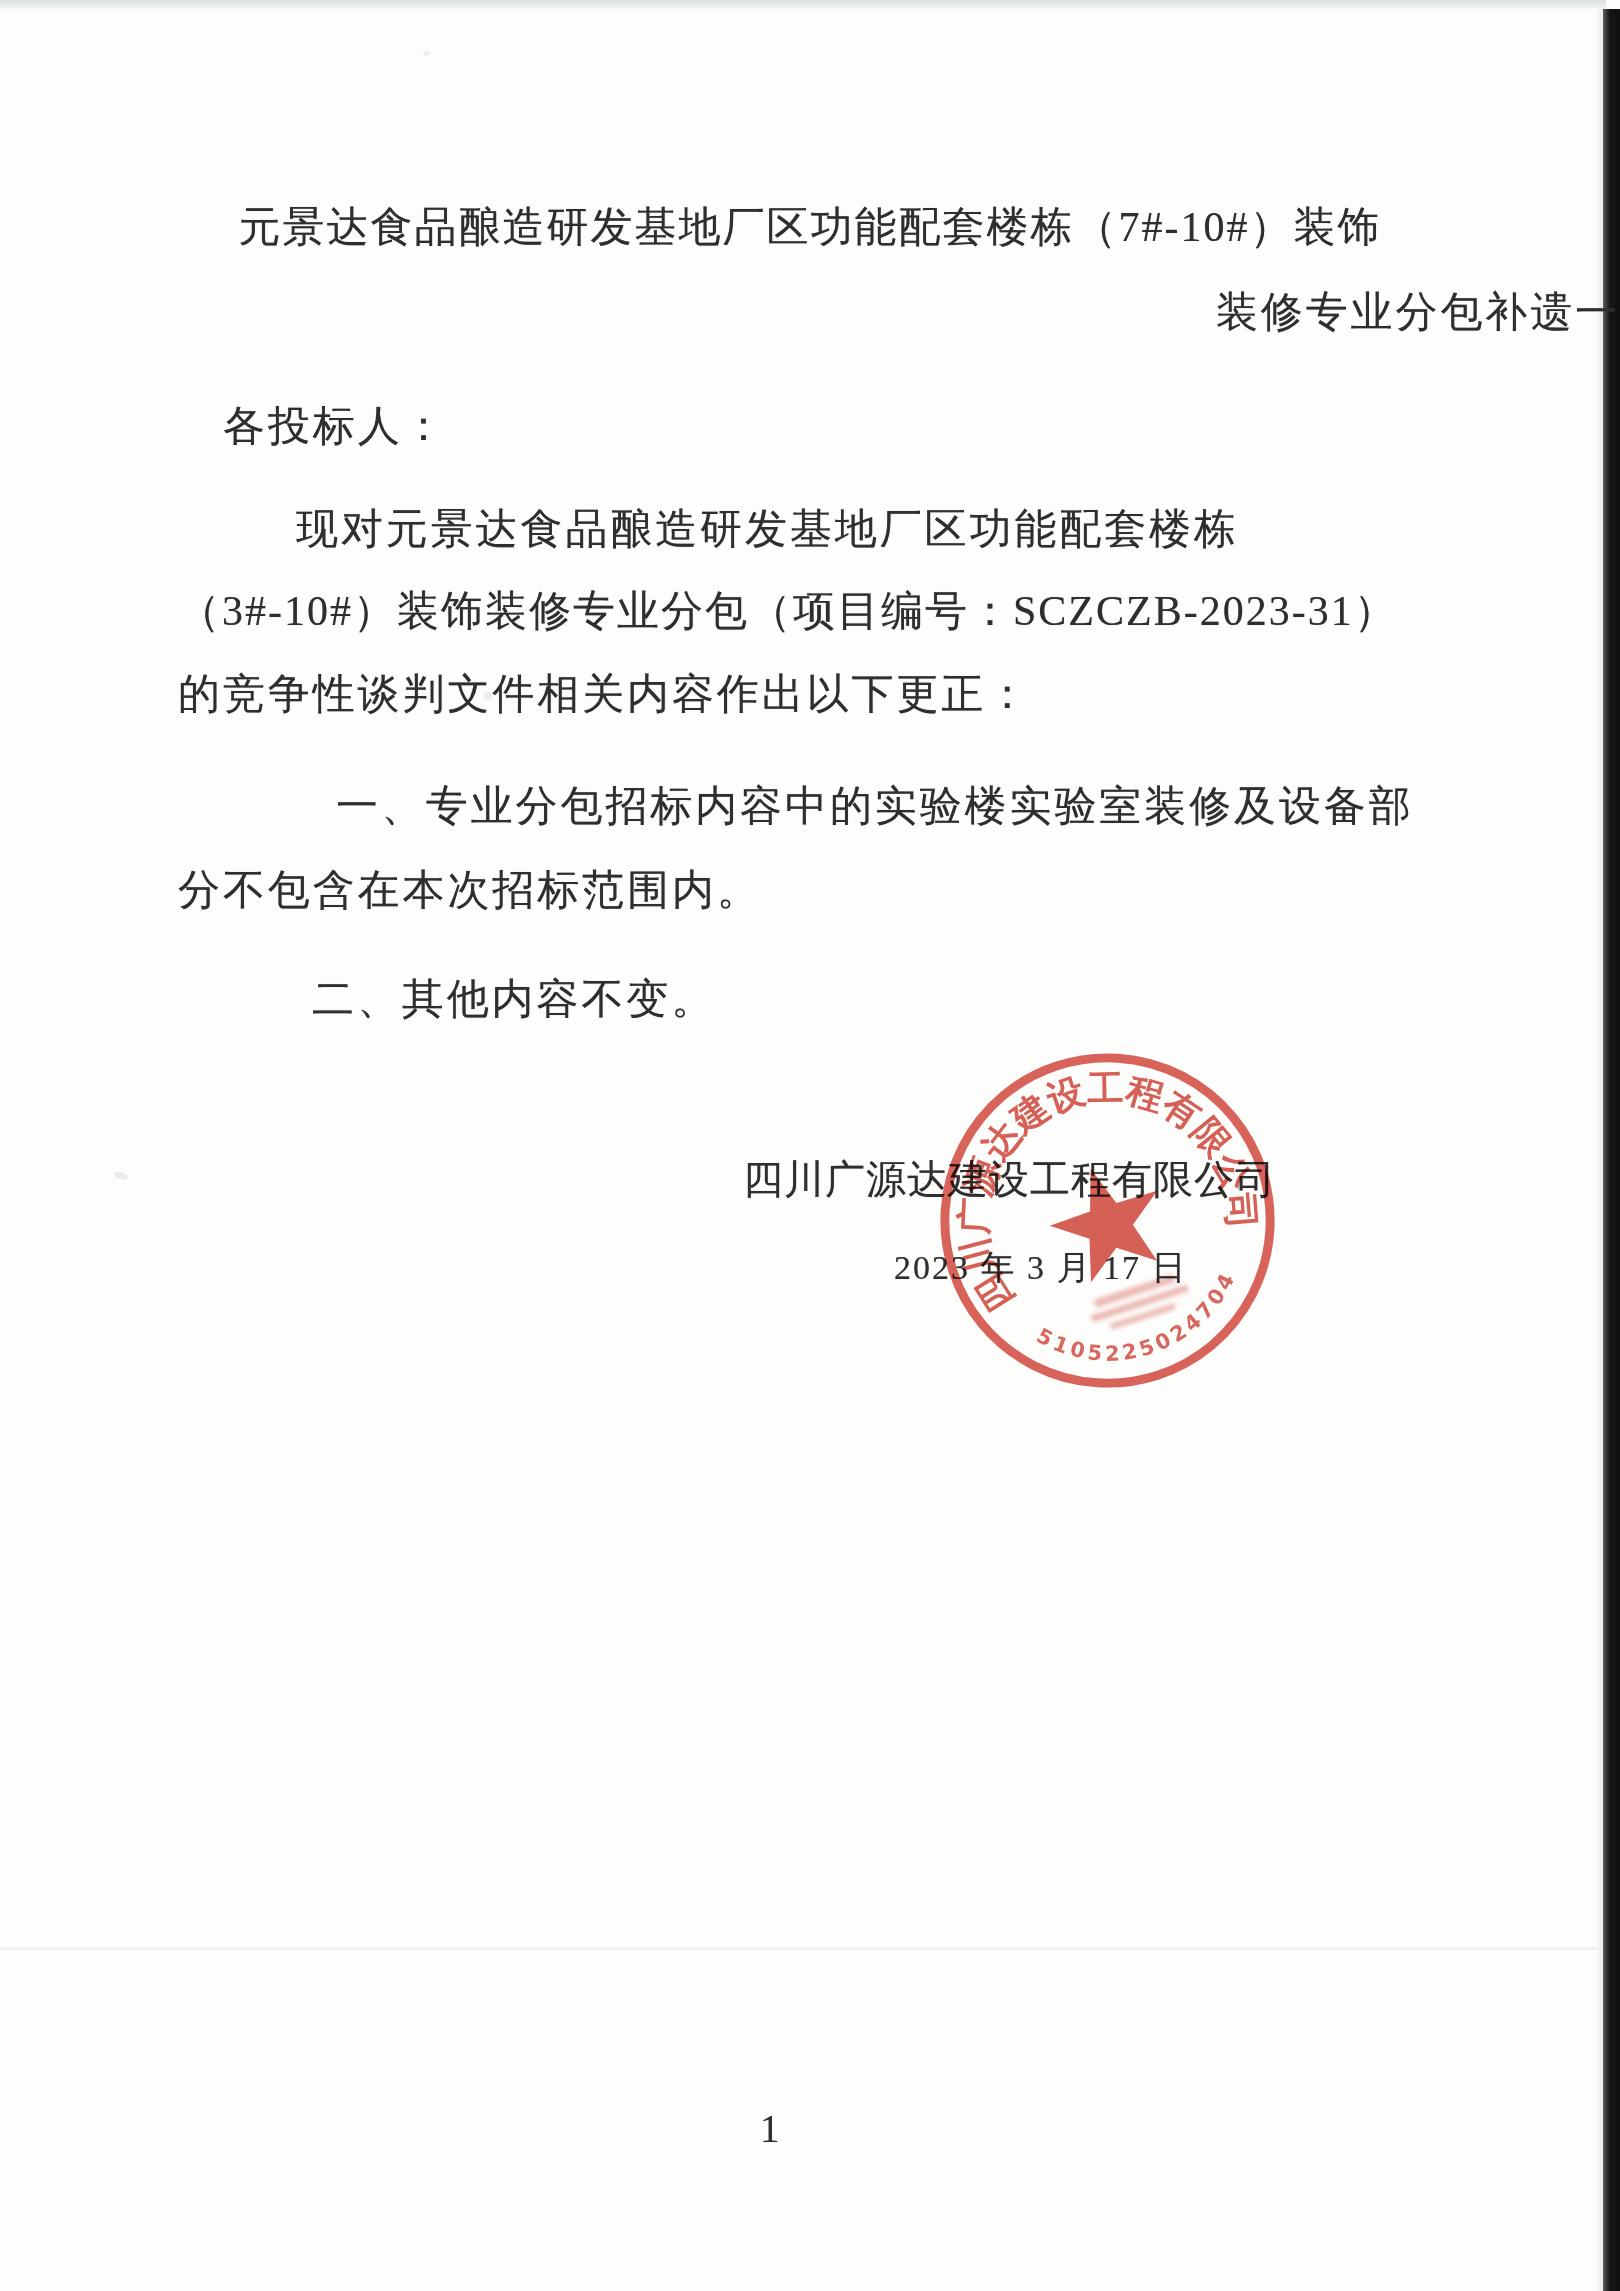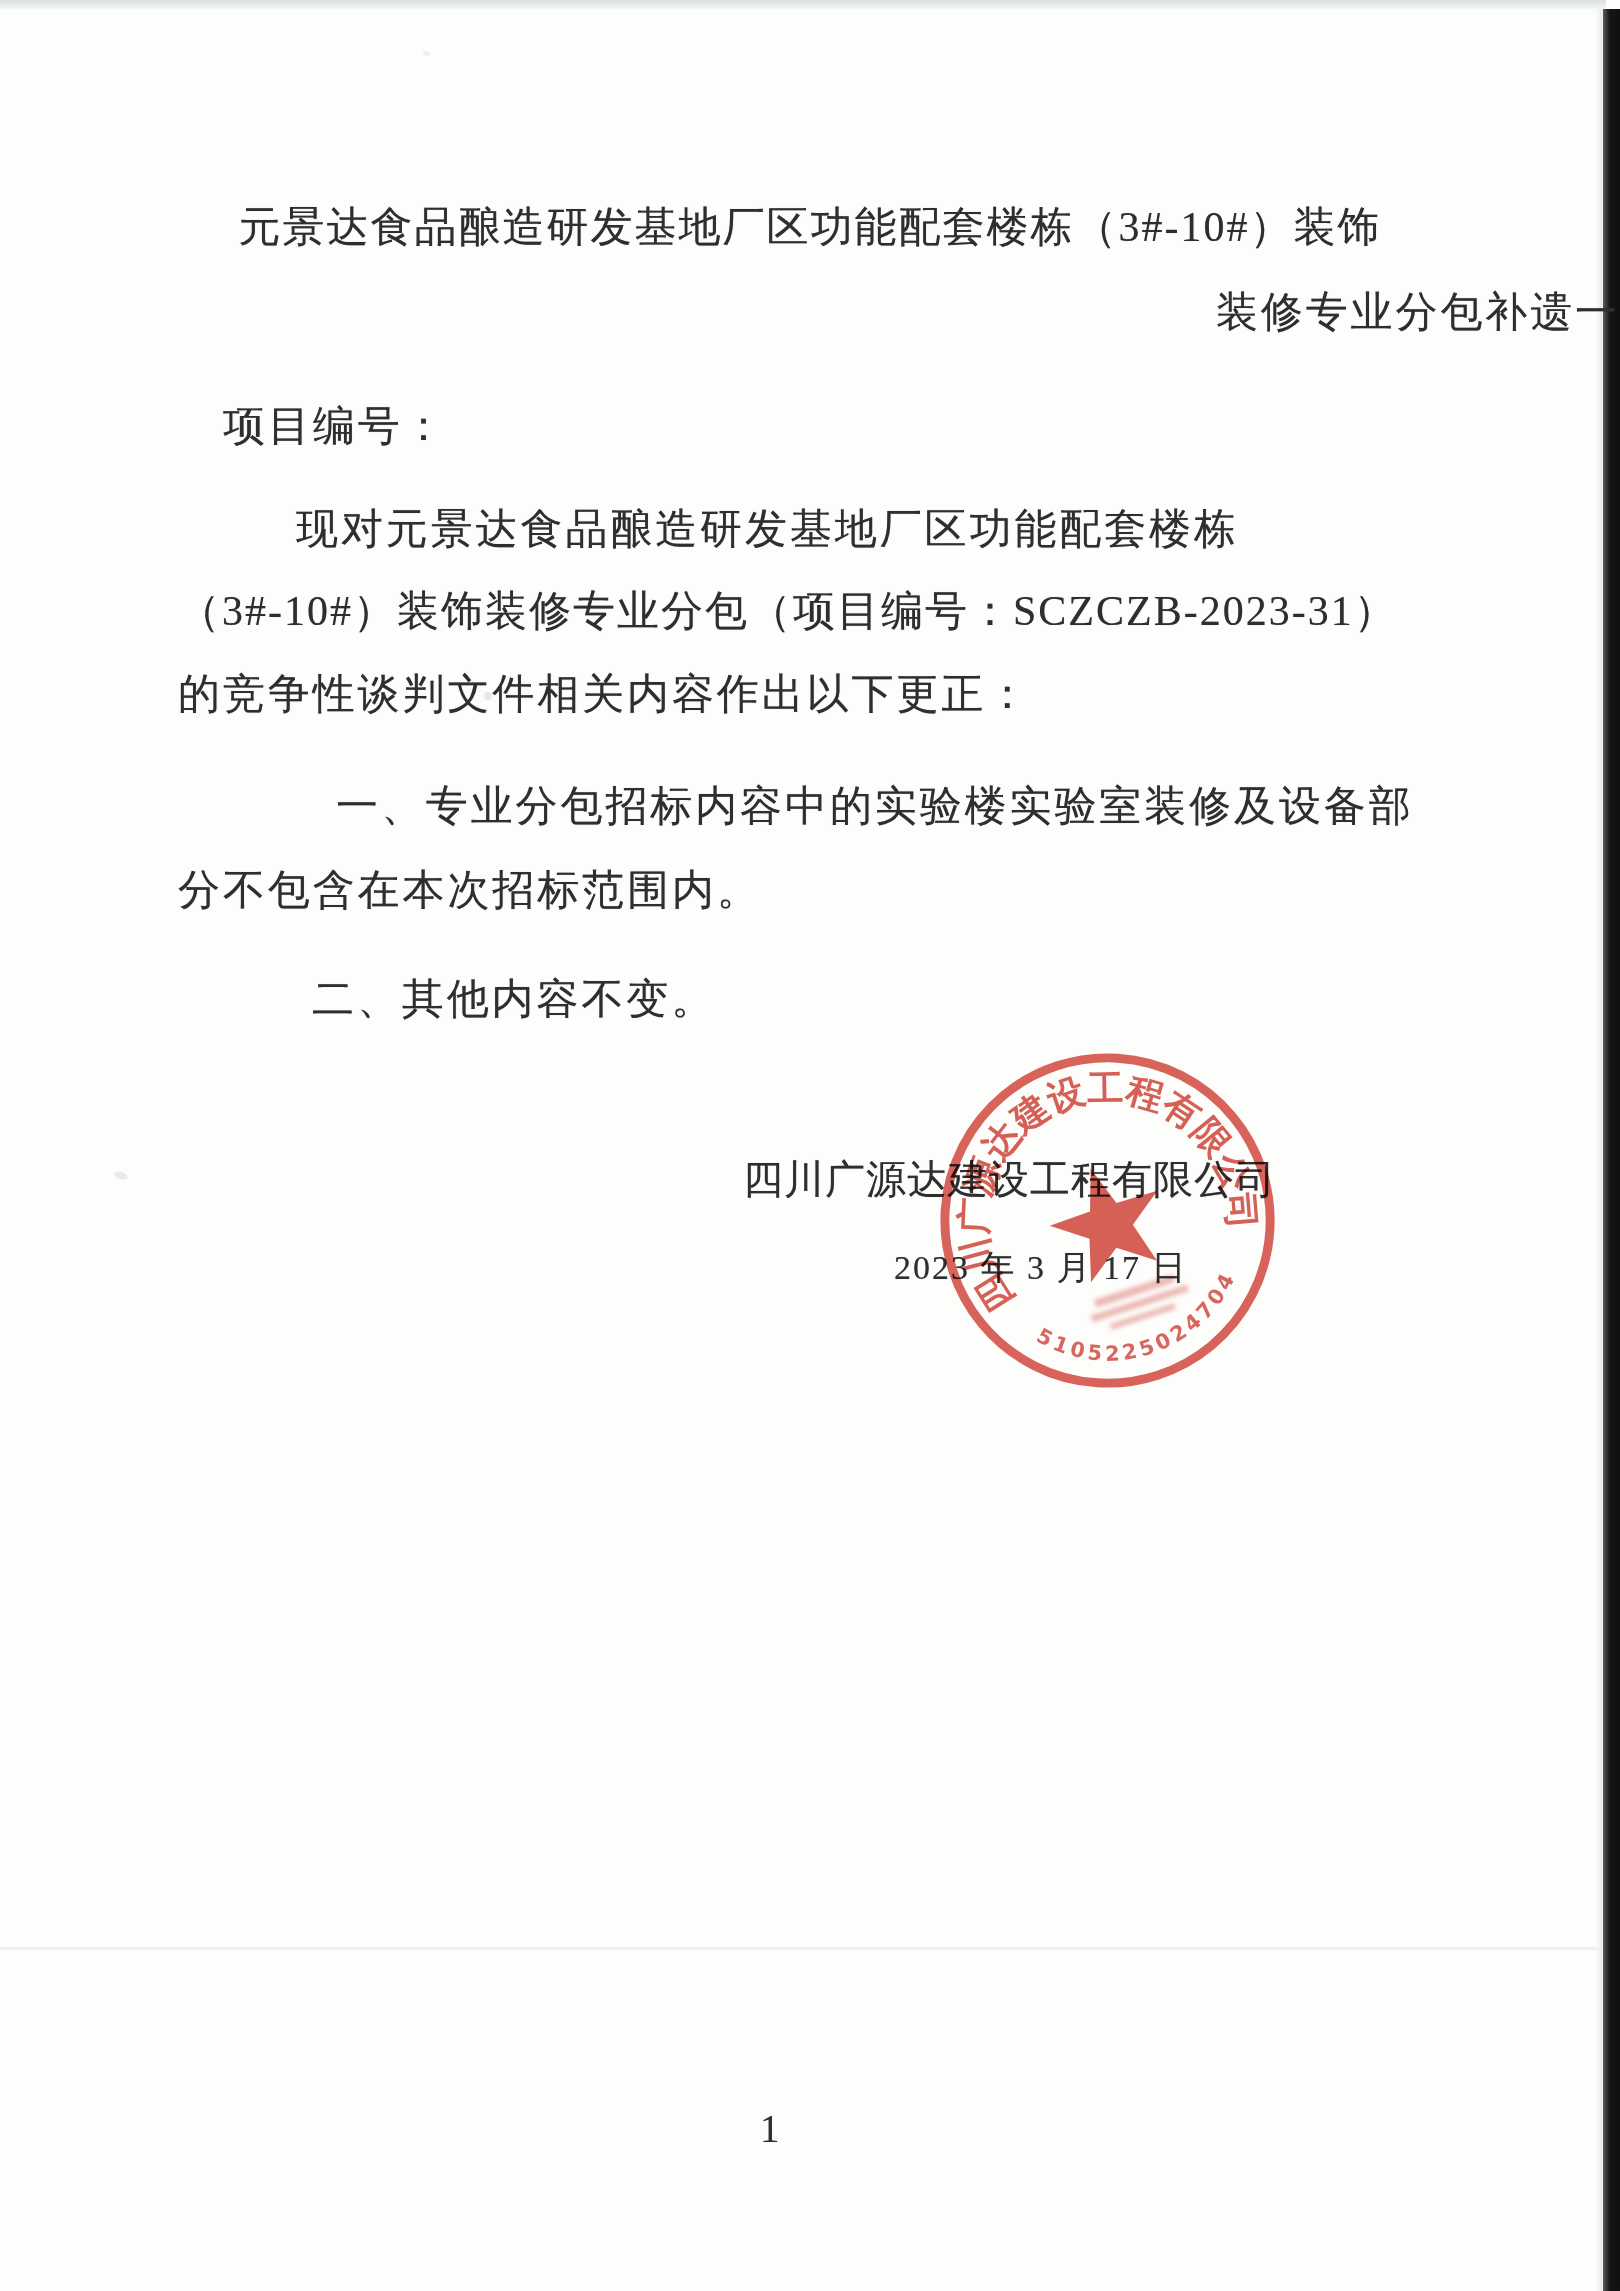--- a/index.html
+++ b/index.html
@@ -73,24 +73,24 @@
 <div class="page">
 
   <div class="scan-top"></div>
   <div class="scan-right-gap"></div>
   <div class="scan-right"></div>
   <div class="scan-hline"></div>
   <div class="speck s1"></div>
   <div class="speck s2"></div>
   <div class="speck s3"></div>
 
-  <div class="txt title1">元景达食品酿造研发基地厂区功能配套楼栋（3#-10#）装饰</div>
+  <div class="txt title1">元景达食品酿造研发基地厂区功能配套楼栋（7#-10#）装饰</div>
   <div class="txt title2">装修专业分包补遗一</div>
 
-  <div class="txt salutation">项目编号：</div>
+  <div class="txt salutation">各投标人：</div>
 
   <div class="txt bl0">现对元景达食品酿造研发基地厂区功能配套楼栋</div>
   <div class="txt bl1">（3#-10#）装饰装修专业分包（项目编号：SCZCZB-2023-31）</div>
   <div class="txt bl2">的竞争性谈判文件相关内容作出以下更正：</div>
   <div class="txt bl3">一、专业分包招标内容中的实验楼实验室装修及设备部</div>
   <div class="txt bl4">分不包含在本次招标范围内。</div>
   <div class="txt bl5">二、其他内容不变。</div>
 
   <div class="txt company">四川广源达建设工程有限公司</div>
   <div class="txt date">2023 年 3 月 17 日</div>

